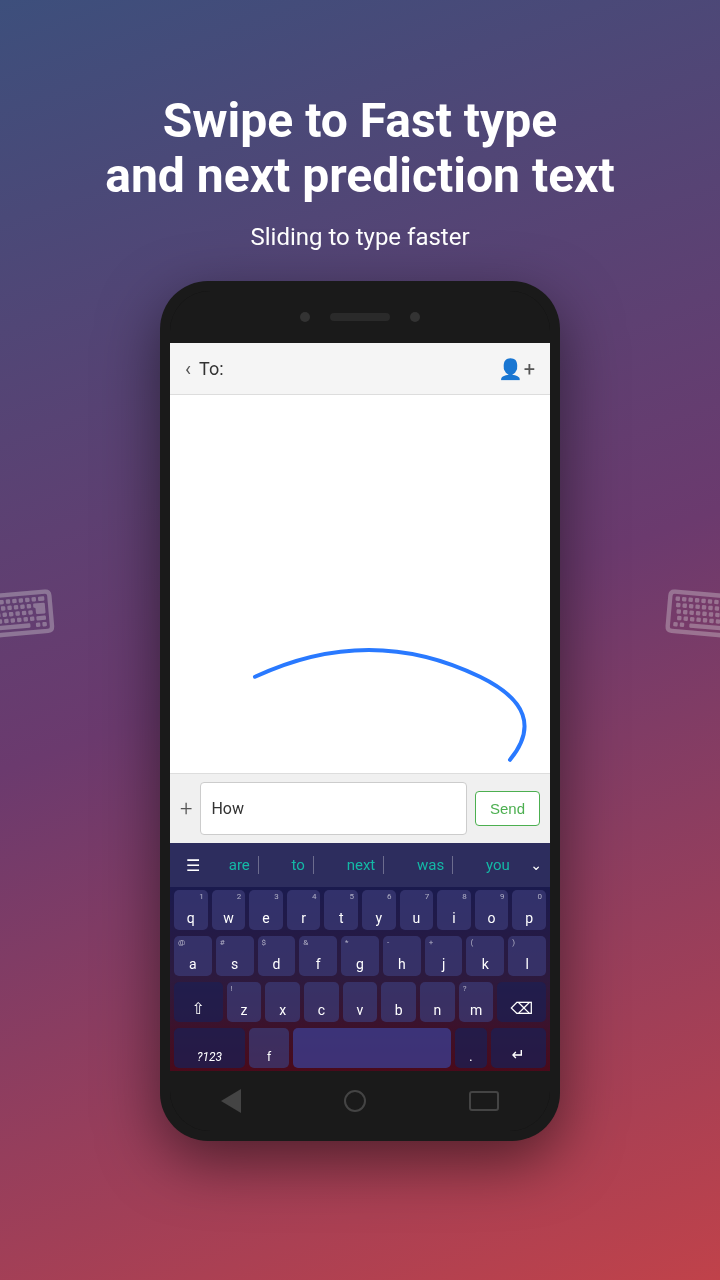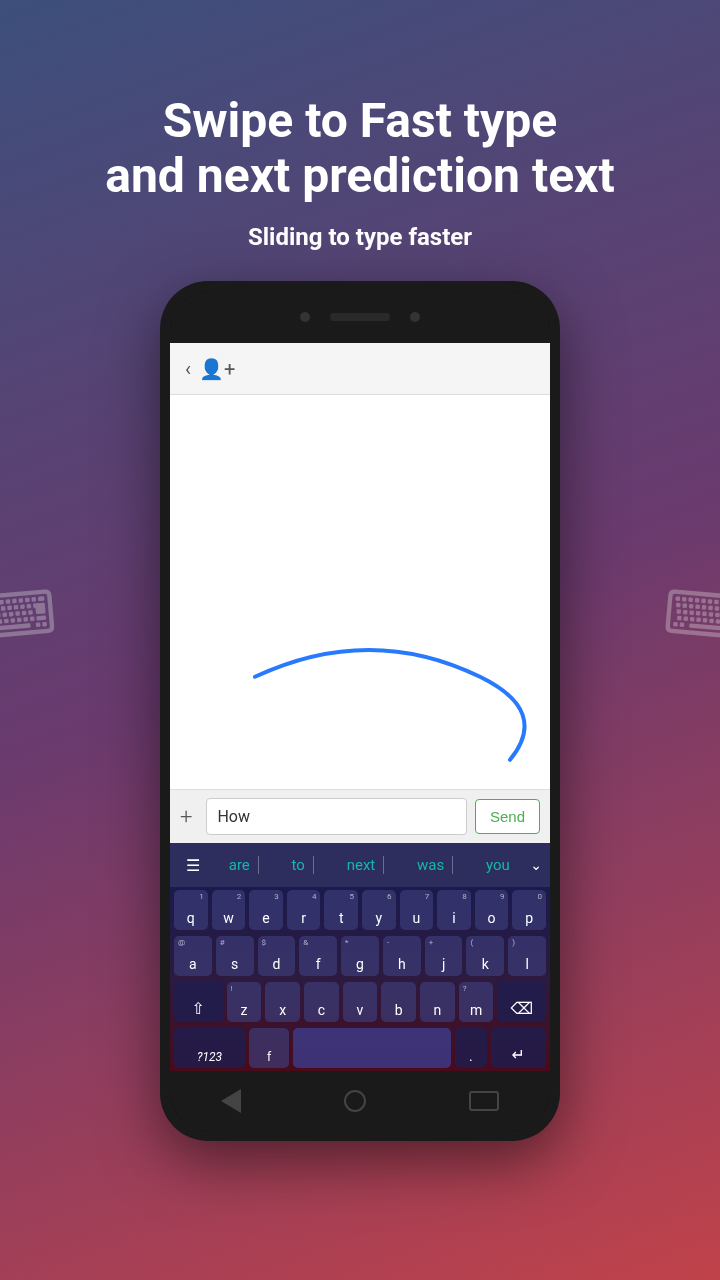--- a/index.html
+++ b/index.html
@@ -27,21 +27,21 @@
       color: white;
       font-size: 48px;
       font-weight: 700;
       line-height: 1.15;
       margin-bottom: 20px;
     }
 
     .subtitle {
       color: white;
       font-size: 24px;
-      font-weight: 700;
+      font-weight: 400;
     }
 
     
     .phone-container {
       position: relative;
       width: 400px;
       height: 860px;
       margin-top: 10px;
     }
 
@@ -145,24 +145,23 @@
       color: #555;
       font-size: 22px;
       font-weight: 300;
     }
 
     .msg-input {
       flex: 1;
       background: white;
       border: 1px solid #ccc;
       border-radius: 4px;
-      padding: 8px 10px;
+      padding: 16px 10px;
       font-size: 16px;
       color: #333;
-      margin-left: 6px;
     }
 
     .send-btn {
       background: white;
       border: 1px solid #4caf50;
       color: #4caf50;
       padding: 8px 14px;
       border-radius: 4px;
       font-size: 15px;
       font-weight: 500;
@@ -362,20 +361,21 @@
       <div class="phone-top-bar">
         <div class="camera-dot"></div>
         <div class="speaker-hole"></div>
         <div class="camera-dot"></div>
       </div>
 
       <div class="phone-screen">
 
         <div class="msg-header">
           <span class="back-arrow">‹</span>
+          <span class="to-label">To:</span>
           <span class="add-contact-icon">👤+</span>
         </div>
 
         <div class="msg-body"></div>
 
         <div class="msg-input-bar">
           <span class="plus-btn">+</span>
           <div class="msg-input">How</div>
           <button class="send-btn">Send</button>
         </div>

